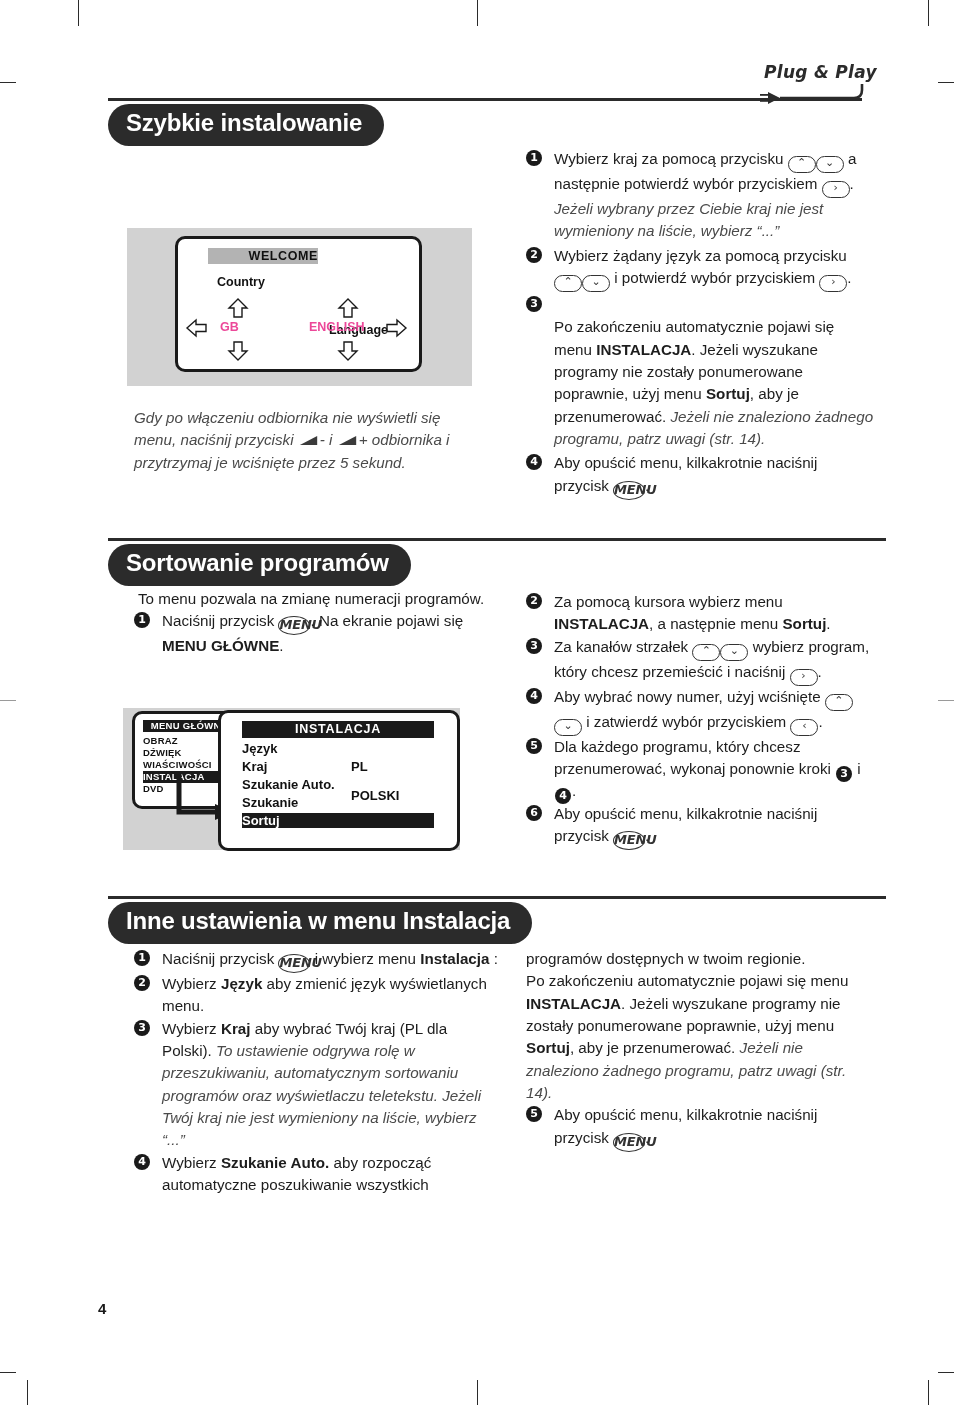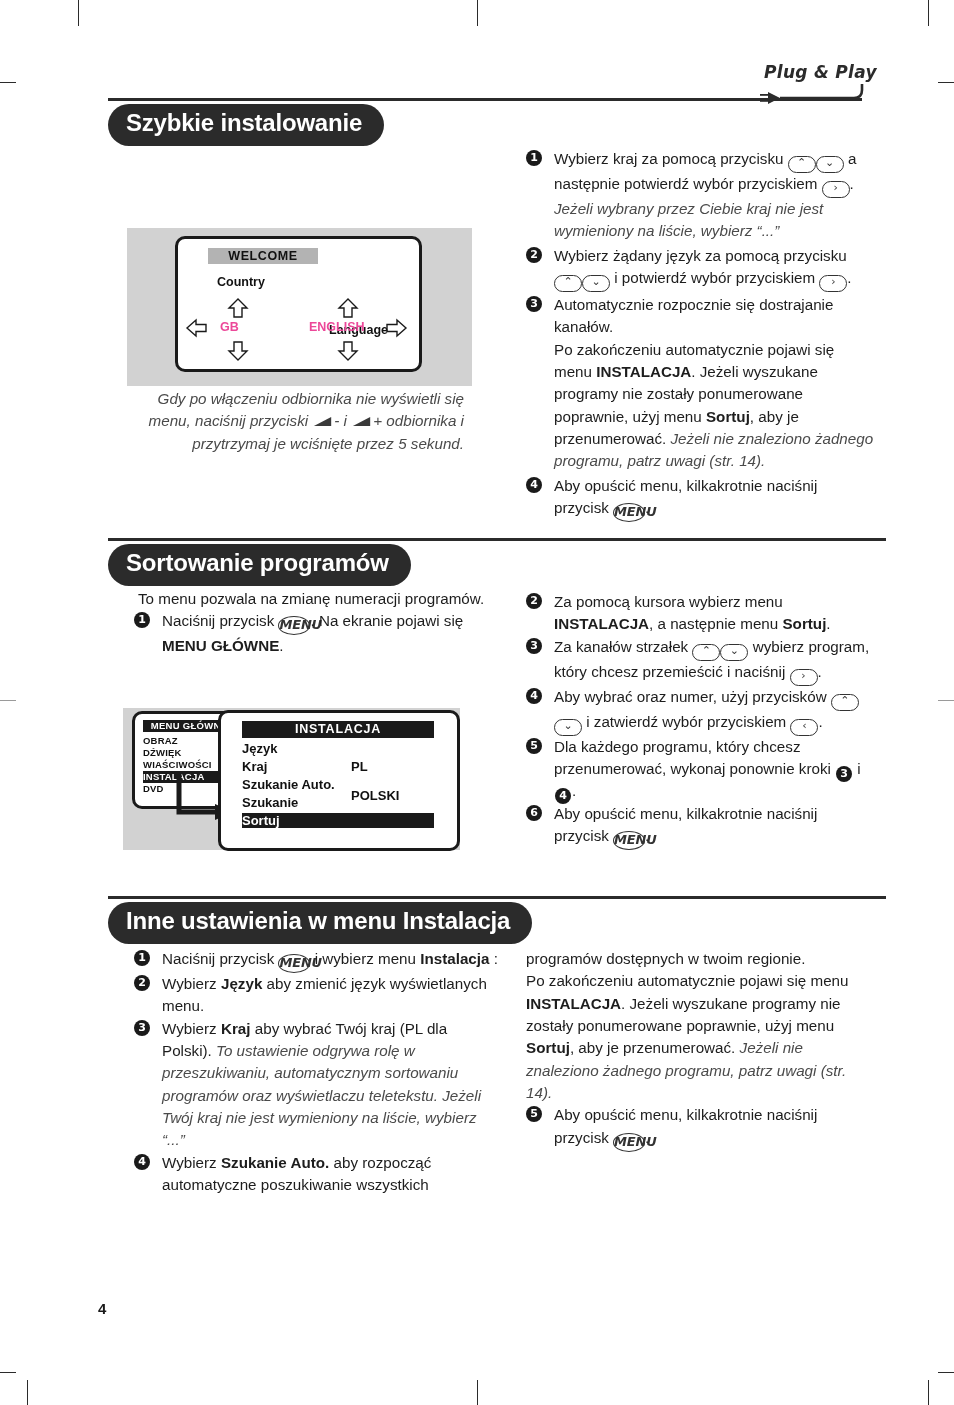--- a/index.html
+++ b/index.html
@@ -289,21 +289,21 @@
   </div>
 
   <div class="section" style="top:98px;">
     <div class="sec-rule" style="right:92px;"></div>
     <div class="pill">Szybkie instalowanie</div>
   </div>
 
 
   <div class="figure" style="left:127px; top:228px; width:345px; height:158px;">
     <div class="tvscreen" style="left:48px; top:8px; width:241px; height:130px;">
-      <div class="osd-title" style="left:30px; top:9px; width:110px; height:16px; line-height:16px;">WELCOME</div>
+      <div class="osd-title" style="left:30px; top:9px; width:110px; height:16px; line-height:16px;text-align:right;">WELCOME</div>
       <div class="osd-label" style="left:39px; top:36px;">Country</div>
       <div class="osd-label" style="left:151px; top:36px;margin-top:48px;">Language</div>
 
       <svg width="24" height="22" viewBox="0 0 24 22" style="position:absolute;left:48px;top:58px;">
         <path d="M12 2 L21 11 L16 11 L16 20 L8 20 L8 11 L3 11 Z" fill="none" stroke="#1a1a1a" stroke-width="1.4"></path>
       </svg>
       <svg width="24" height="22" viewBox="0 0 24 22" style="position:absolute;left:48px;top:101px;">
         <path d="M12 20 L21 11 L16 11 L16 2 L8 2 L8 11 L3 11 Z" fill="none" stroke="#1a1a1a" stroke-width="1.4"></path>
       </svg>
       <svg width="24" height="20" viewBox="0 0 24 20" style="position:absolute;left:7px;top:79px;">
@@ -317,21 +317,21 @@
       <svg width="24" height="22" viewBox="0 0 24 22" style="position:absolute;left:158px;top:101px;">
         <path d="M12 20 L21 11 L16 11 L16 2 L8 2 L8 11 L3 11 Z" fill="none" stroke="#1a1a1a" stroke-width="1.4"></path>
       </svg>
       <div class="osd-val" style="left:131px; top:81px;">ENGLISH</div>
       <svg width="24" height="20" viewBox="0 0 24 20" style="position:absolute;left:207px;top:79px;">
         <path d="M21 10 L12 2 L12 6.5 L2 6.5 L2 13.5 L12 13.5 L12 18 Z" fill="none" stroke="#1a1a1a" stroke-width="1.4"></path>
       </svg>
     </div>
   </div>
 
-  <div class="col left ital" style="top:388px; width:330px;text-align:right;">
+  <div class="col left ital" style="top:407px; width:330px;">
     <span>Gdy po włączeniu odbiornika nie wyświetli się menu, naciśnij przyciski</span>
     <svg class="vol" viewBox="0 0 22 12">
         <path d="M1 11 L20 11 L20 1 Z" fill="#3a3a3a"></path>
       </svg><span>- i</span>
     <svg class="vol" viewBox="0 0 22 12">
         <path d="M1 11 L20 11 L20 1 Z" fill="#3a3a3a"></path>
       </svg><span>+ odbiornika i przytrzymaj je wciśnięte przez 5 sekund.</span>
   </div>
 
   <div class="col right" style="top:148px;">
@@ -346,21 +346,21 @@
       </li>
       <li style="margin-top:2px;">
         <span class="numbadge">2</span>
         <span>Wybierz żądany język za pomocą przycisku</span>
         <span class="key">⌃</span><span class="key">⌄</span>
         <span>i potwierdź wybór przyciskiem</span>
         <span class="key">›</span><span>.</span>
       </li>
       <li style="margin-top:2px;">
         <span class="numbadge">3</span>
-        <span>Automatycznie rozpocznie się dostrajanie kanałów.</span><br>
+        <br>
         <span>Po zakończeniu automatycznie pojawi się menu</span>
         <span class="bold">INSTALACJA</span><span>. Jeżeli wyszukane programy nie zostały ponumerowane poprawnie, użyj menu</span>
         <span class="bold">Sortuj</span><span>, aby je przenumerować.</span>
         <span class="ital">Jeżeli nie znaleziono żadnego programu, patrz uwagi (str. 14).</span>
       </li>
       <li style="margin-top:2px;">
         <span class="numbadge">4</span>
         <span>Aby opuścić menu, kilkakrotnie naciśnij przycisk</span>
         <span class="key menu">MENU</span><span>.</span>
       </li>
@@ -422,21 +422,21 @@
       </li>
       <li>
         <span class="numbadge">3</span>
         <span>Za kanałów strzałek</span>
         <span class="key">⌃</span><span class="key">⌄</span>
         <span>wybierz program, który chcesz przemieścić i naciśnij</span>
         <span class="key">›</span><span>.</span>
       </li>
       <li>
         <span class="numbadge">4</span>
-        <span>Aby wybrać oraz numer, użyj przycisków</span>
+        <span>Aby wybrać nowy numer, użyj wciśnięte</span>
         <span class="key">⌃</span><span class="key">⌄</span>
         <span>i zatwierdź wybór przyciskiem</span>
         <span class="key">‹</span><span>.</span>
       </li>
       <li>
         <span class="numbadge">5</span>
         <span>Dla każdego programu, który chcesz przenumerować, wykonaj ponownie kroki</span>
         <span class="numbadge inline">3</span>
         <span>i</span>
         <span class="numbadge inline">4</span><span>.</span>

